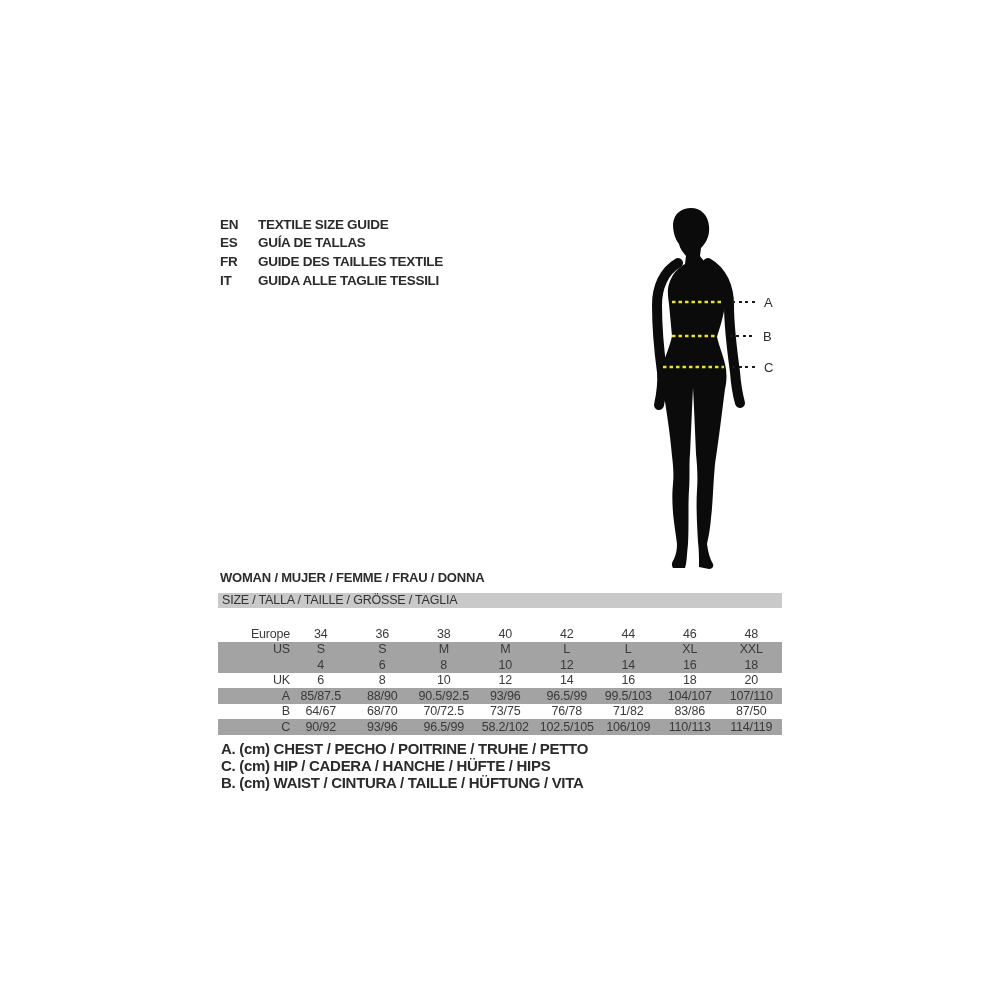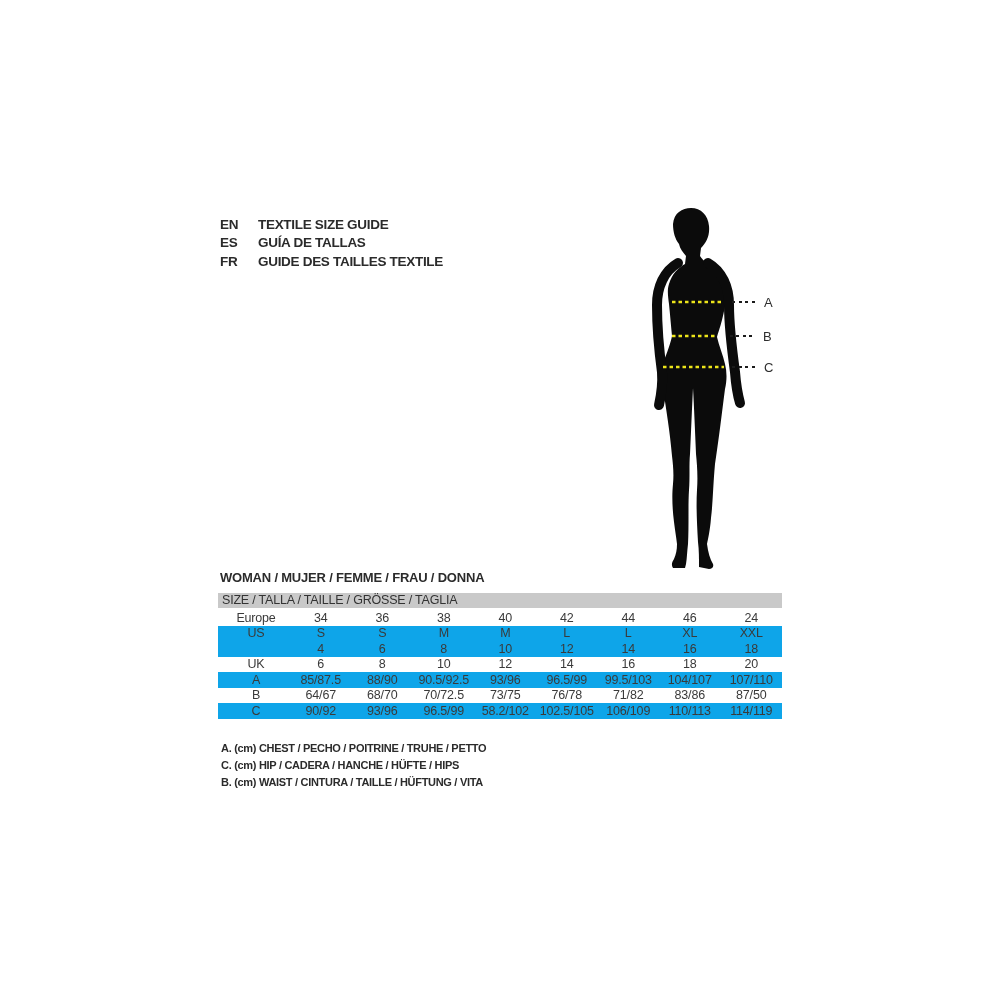--- a/index.html
+++ b/index.html
@@ -34,57 +34,61 @@
 
   
   .section-title {
     position:absolute; left:220px; top:570px;
     font-weight:bold; font-size:13px; letter-spacing:-0.2px; color:#2b2b2b; white-space:nowrap;
   }
 
   
   .table-wrap { position:absolute; left:218px; top:593px; width:564px; }
   .table-header {
-    height:15px; line-height:15px; background:#c9c9c9; margin-bottom:2px;
+    height:15px; line-height:15px; background:#c9c9c9; margin-bottom:18px;
     padding-left:4px; font-size:12.5px; letter-spacing:-0.2px; color:#333333; font-weight:normal;
   }
   table.size-table { width:564px; border-collapse:collapse; table-layout:fixed; }
   table.size-table td {
     height:15.5px; padding:0; font-size:12.5px; letter-spacing:-0.2px;
     color:#3a3a3a; text-align:center; vertical-align:middle; white-space:nowrap;
   }
-  table.size-table td.row-label { text-align:center; padding-left:4px; }
+  table.size-table td.row-label { text-align:right; padding-left:4px; }
   table.size-table col.c-label { width:72px; }
   table.size-table col.c-val { width:61.5px; }
-  tr.shaded { background:#0ea5e9; }
+  tr.shaded { background:#a3a3a3; }
 
   
   .legend { position:absolute; left:221px; top:740px; }
   .legend-line {
-    font-weight:bold; font-size:11px; letter-spacing:-0.3px; line-height:17px;
+    font-weight:bold; font-size:15px; letter-spacing:-0.3px; line-height:17px;
     color:#2b2b2b; white-space:nowrap;
   }
 </style>
 </head>
 <body>
 
 <div class="canvas">
 
   <div class="lang-block">
     <div class="lang-row">
       <span class="lang-code">EN</span>
       <span class="lang-label">TEXTILE SIZE GUIDE</span>
     </div>
     <div class="lang-row">
       <span class="lang-code">ES</span>
       <span class="lang-label">GUÍA DE TALLAS</span>
     </div>
     <div class="lang-row">
       <span class="lang-code">FR</span>
       <span class="lang-label">GUIDE DES TAILLES TEXTILE</span>
+    </div>
+    <div class="lang-row">
+      <span class="lang-code">IT</span>
+      <span class="lang-label">GUIDA ALLE TAGLIE TESSILI</span>
     </div>
   </div>
 
   <div class="figure-wrap">
     <svg width="110" height="366" viewBox="0 0 110 366">
       <path fill="#0b0b0b" d="
         M46,2
         C56,2 63,9 64,20
         C65,30 61,37 56,42
         L55,50
@@ -159,21 +163,21 @@
       <tbody>
         <tr>
           <td class="row-label">Europe</td>
           <td>34</td>
           <td>36</td>
           <td>38</td>
           <td>40</td>
           <td>42</td>
           <td>44</td>
           <td>46</td>
-          <td>24</td>
+          <td>48</td>
         </tr>
         <tr class="shaded">
           <td class="row-label">US</td>
           <td>S</td>
           <td>S</td>
           <td>M</td>
           <td>M</td>
           <td>L</td>
           <td>L</td>
           <td>XL</td>

